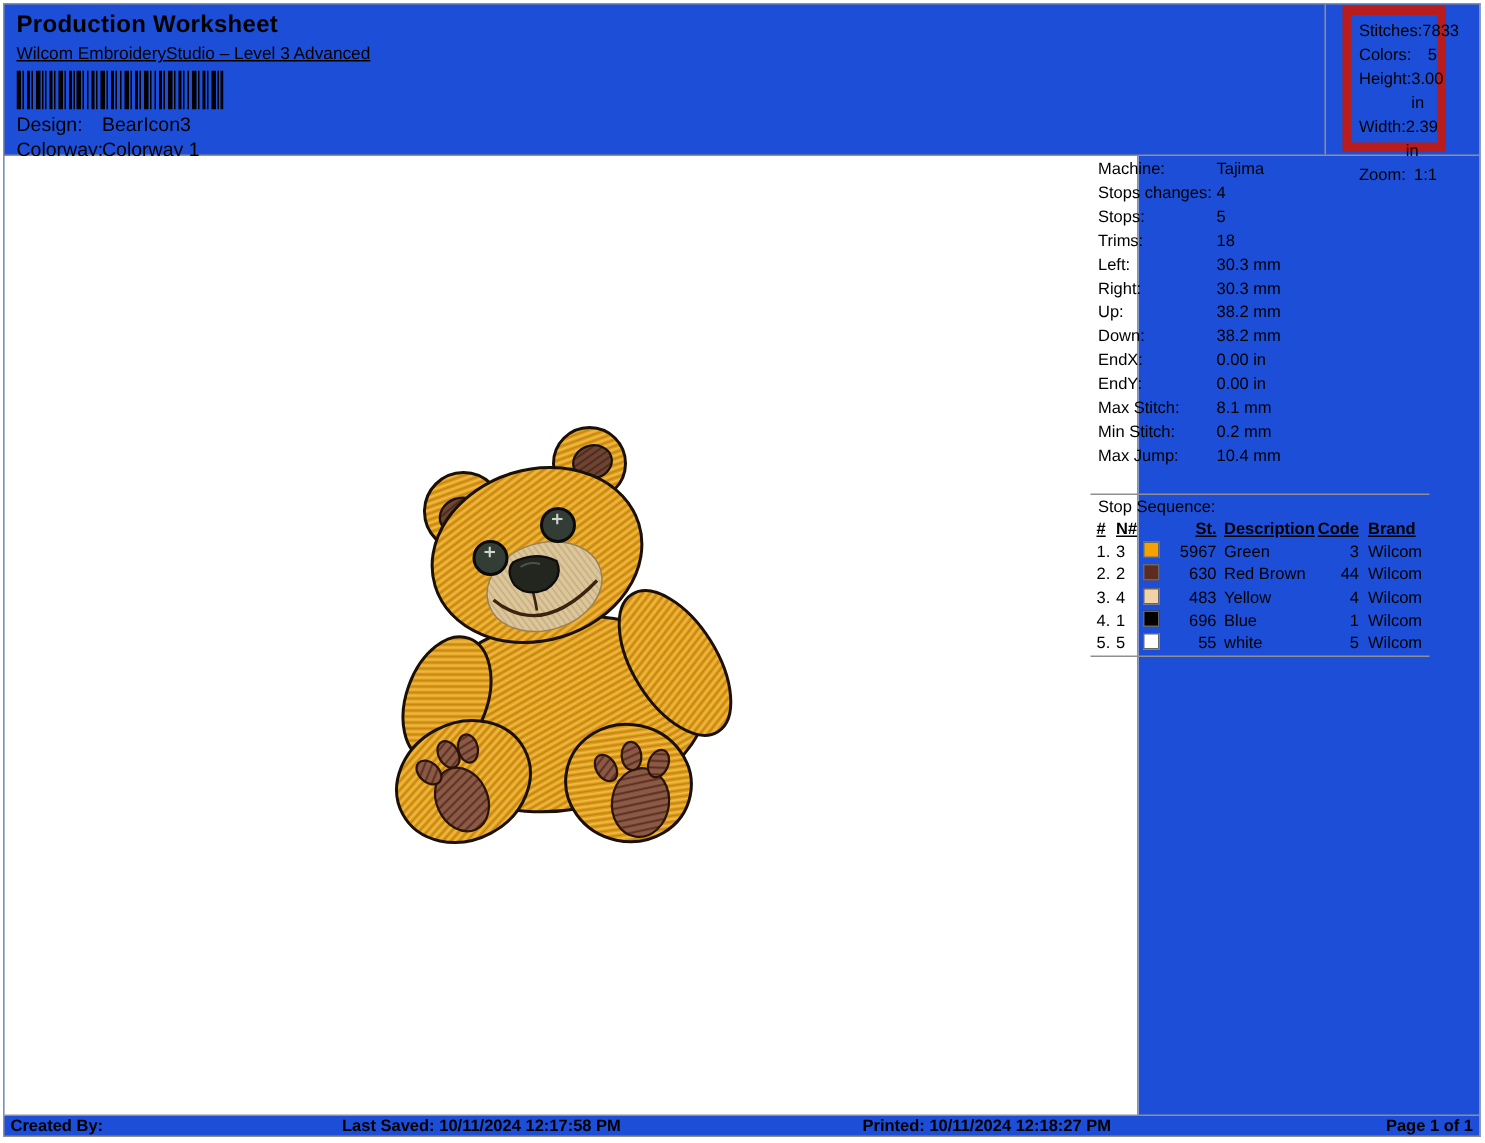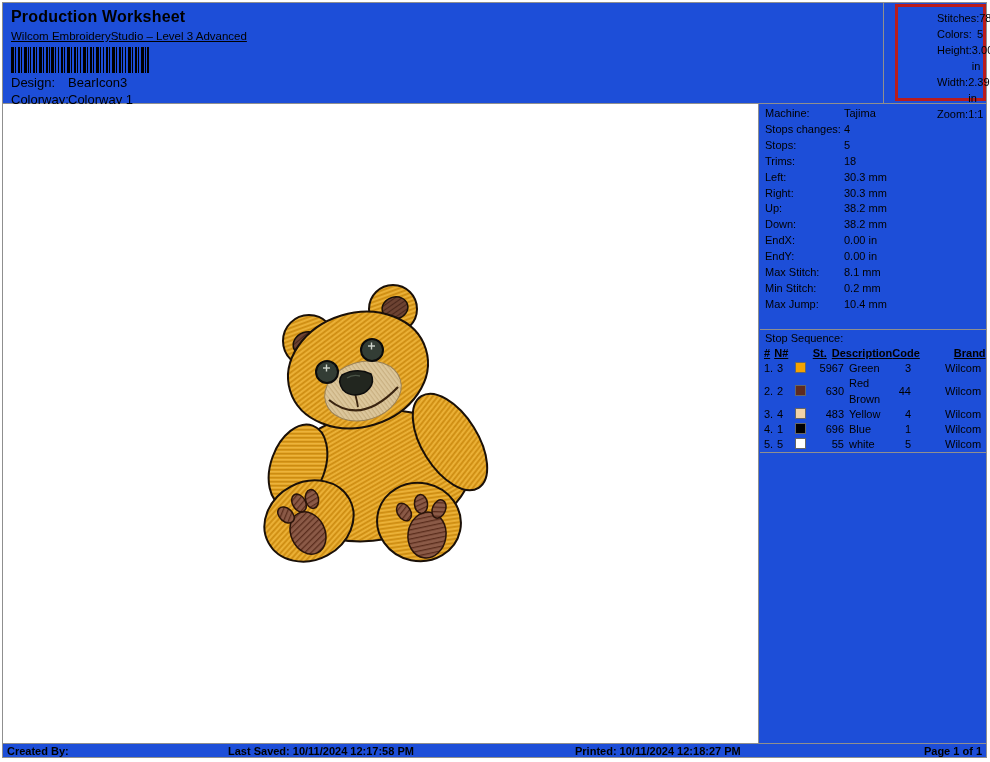--- a/index.html
+++ b/index.html
@@ -10,47 +10,47 @@
   
   .hline-header { position: absolute; left: 0; top: 100px; width: 100%; border-top: 1px solid #8f8f8f; }
   .header-left { position: absolute; left: 0; top: 0; width: 881px; height: 100px; border-right: 1px solid #8f8f8f; padding: 5px 8px; }
   .title { font-size: 16px; font-weight: bold; letter-spacing: 0.2px; }
   .subtitle { font-size: 11.5px; margin-top: 4px; text-decoration: underline; }
   .barcode { margin-top: 5px; display: block; }
   .kv-row { font-size: 13px; margin-top: 3px; line-height: 14px; }
   .kv-row .lbl { display: inline-block; width: 57px; }
 
   
-  .stats-box { position: absolute; left: 892px; top: 1px; width: 91px; height: 97px; border: 3px solid #b91c1c; padding-top: 3px; padding-left: 34px; }
+  .stats-box { position: absolute; left: 892px; top: 1px; width: 69px; height: 97px; border: 6px solid #b91c1c; padding-top: 3px; }
   .stats-row { display: flex; line-height: 16px; padding-left: 5px; }
   .stats-row .lbl { width: 48px; }
   .stats-row .val { flex: 1; }
 
   
   .main-area { position: absolute; left: 0; top: 101px; width: 756px; height: 640px; border-right: 1px solid #8f8f8f; background: #fff; }
 
   
-  .right-panel { position: absolute; left: 757px; top: 101px; width: 226px; height: 640px; }
+  .right-panel { position: absolute; left: 724px; top: 101px; width: 226px; height: 640px; }
   .machine-table { position: absolute; left: 0; top: 2px; right: 0; }
   .m-row { display: flex; line-height: 15.9px; padding-left: 5px; }
   .m-row .lbl { width: 79px; }
   .m-row .val { flex: 1; }
   .stop-seq { position: absolute; left: 0; top: 225px; right: 0; border-top: 1px solid #8f8f8f; }
   .ss-title { line-height: 16px; padding-left: 5px; }
   .ss-table { border-bottom: 1px solid #8f8f8f; }
   .ss-hrow, .ss-row { display: flex; align-items: center; line-height: 15.2px; }
   .ss-hrow { font-weight: bold; }
   .ss-hrow .u { text-decoration: underline; }
   .c-num  { width: 17px; padding-left: 4px; }
   .c-n    { width: 18px; }
   .c-sw   { width: 17px; }
   .c-st   { width: 32px; text-align: right; }
   .c-desc { flex: 1; padding-left: 5px; }
   .c-code { width: 28px; text-align: right; }
-  .c-brand{ width: 47px; padding-left: 6px; margin-left: 28px; }
+  .c-brand{ width: 47px; padding-left: 6px; }
   .swatch { display: inline-block; width: 11px; height: 11px; border: 1px solid #666; vertical-align: -1px; }
 
   
   .footer { position: absolute; left: 0; bottom: 0; width: 100%; height: 14px; border-top: 1px solid #8f8f8f; font-weight: bold; }
   .f-item { position: absolute; top: 1px; line-height: 12px; white-space: nowrap; }
   .f-created { left: 4px; }
   .f-saved   { left: 225px; }
   .f-printed { left: 572px; }
   .f-page    { right: 4px; }
 </style>

